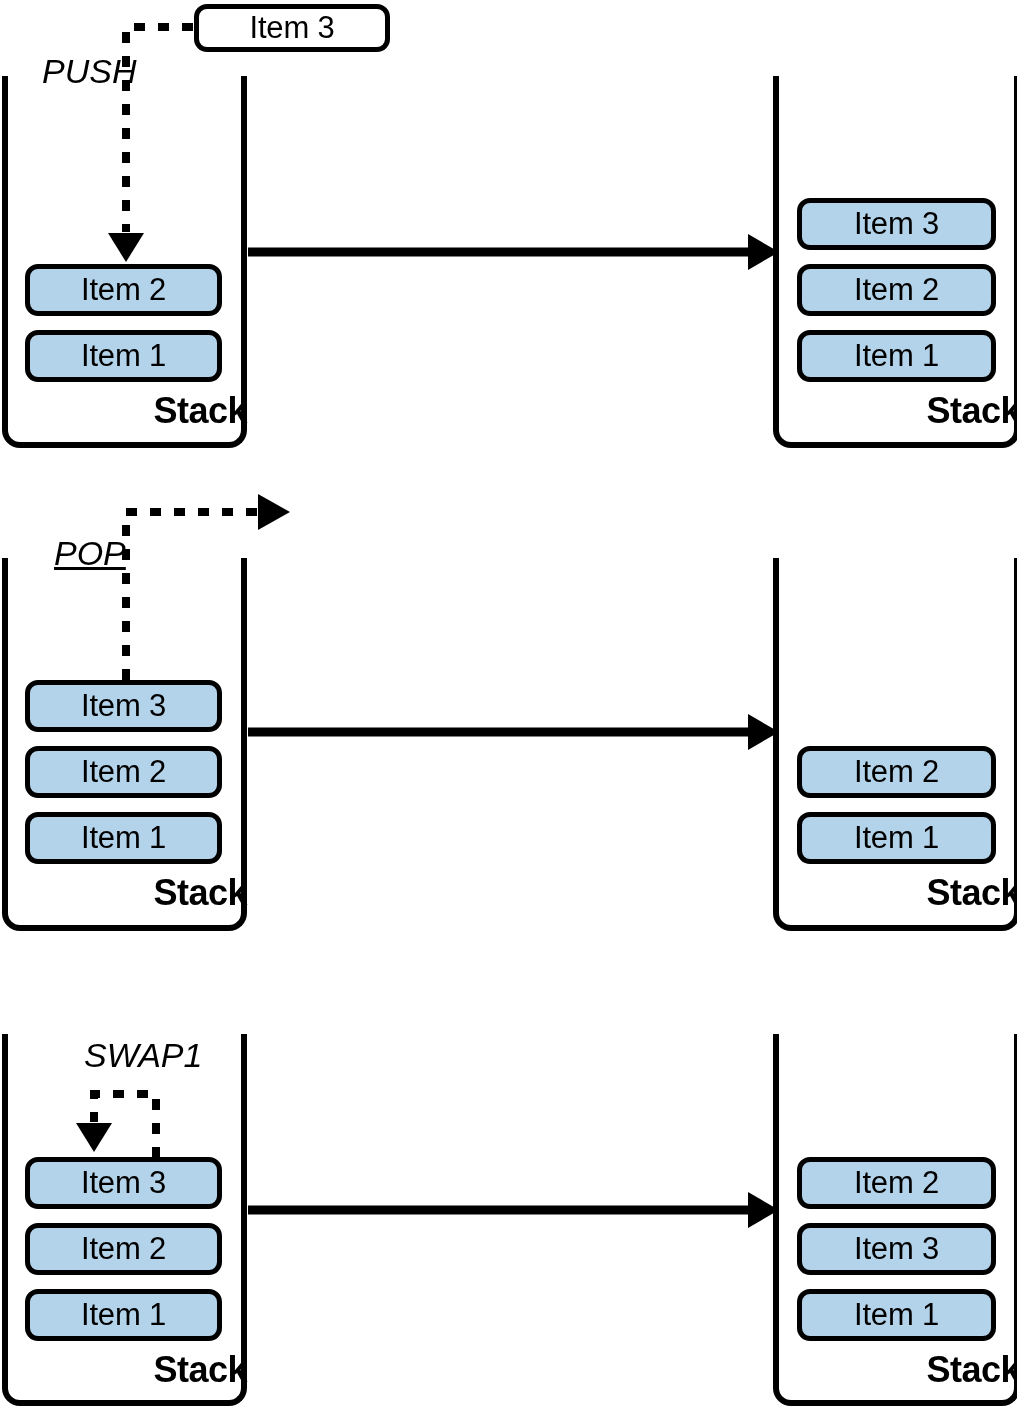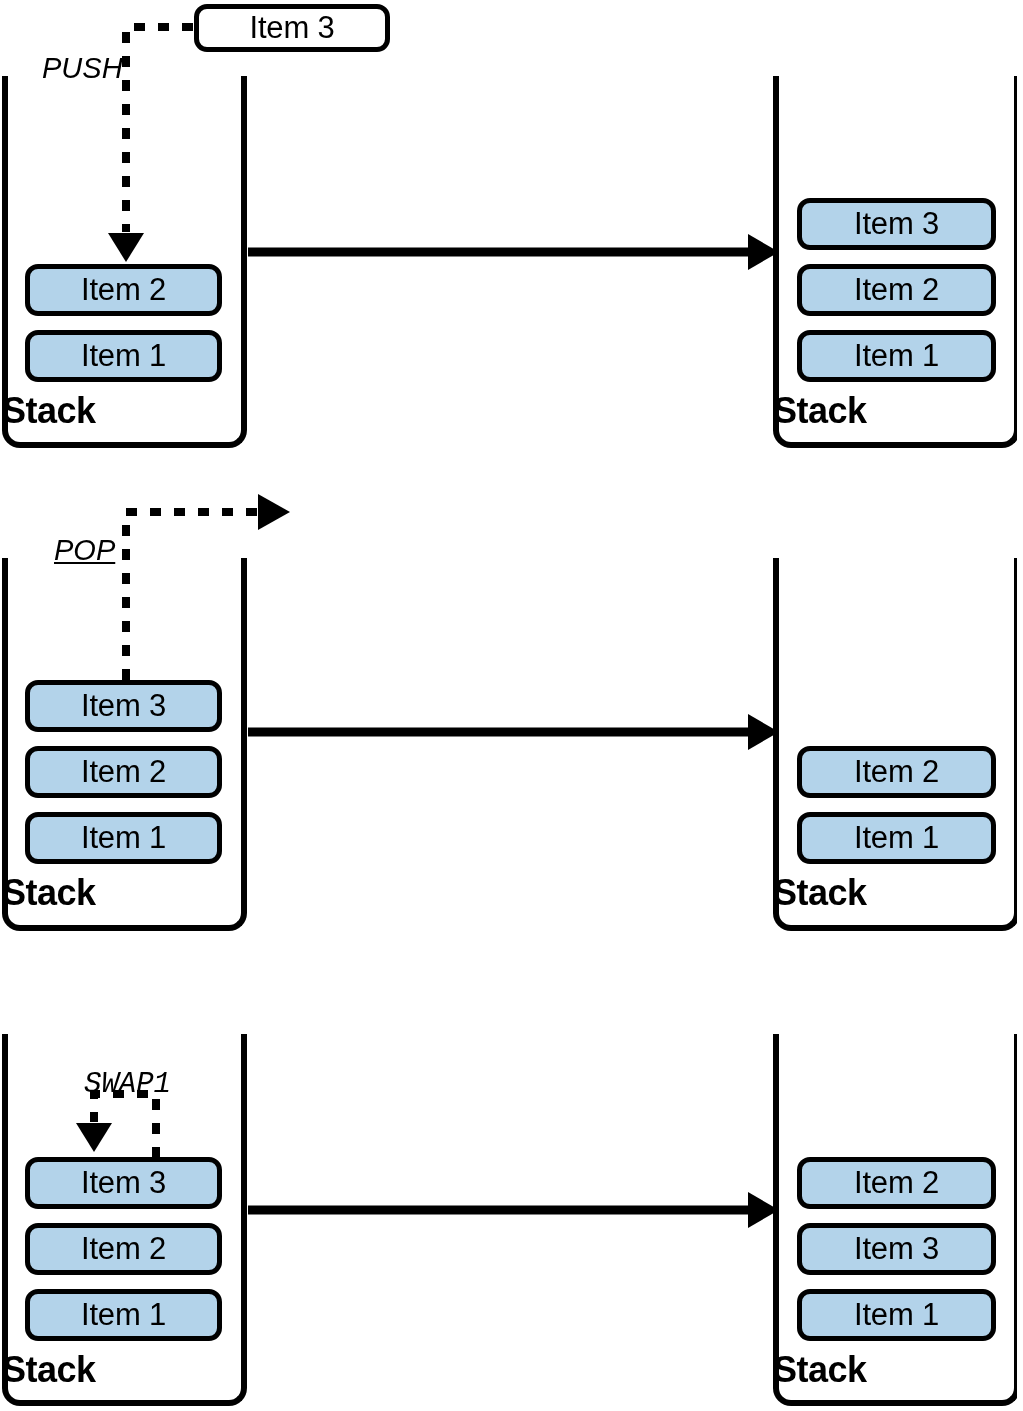--- a/index.html
+++ b/index.html
@@ -49,32 +49,32 @@
     color: #000000;
     letter-spacing: -0.2px;
   }
   
   .item-chip.floating {
     background: #ffffff;
   }
   
   .stack-caption {
     position: absolute;
-    text-align: left;
+    text-align: right;
     font-family: "Liberation Sans", sans-serif;
     font-size: 36px;
     font-weight: bold;
     color: #000000;
     letter-spacing: -0.5px;
   }
   
   .op-label {
     position: absolute;
     font-family: "Liberation Sans", sans-serif;
-    font-size: 29px;
+    font-size: 34px;
     font-style: italic;
     font-weight: normal;
     color: #000000;
     white-space: nowrap;
   }
 </style>
 </head>
 <body>
 
 <div id="canvas">
@@ -139,21 +139,21 @@
   <div class="item-chip" style="left:25px; top:680px; width:197px; height:52px;">Item 3</div>
   <div class="item-chip" style="left:25px; top:746px; width:197px; height:52px;">Item 2</div>
   <div class="item-chip" style="left:25px; top:812px; width:197px; height:52px;">Item 1</div>
   <div class="stack-caption" style="left:2px; top:872px; width:245px;">Stack</div>
 
   <div class="stack-container" style="left:773px; top:558px; width:247px; height:373px;"></div>
   <div class="item-chip" style="left:797px; top:746px; width:199px; height:52px;">Item 2</div>
   <div class="item-chip" style="left:797px; top:812px; width:199px; height:52px;">Item 1</div>
   <div class="stack-caption" style="left:773px; top:872px; width:247px;">Stack</div>
 
-  <div class="op-label" style="left:84px; top:1068px;font-family:Liberation Mono, monospace;">SWAP1</div>
+  <div class="op-label" style="left:84px; top:1036px;">SWAP1</div>
 
   <div class="stack-container" style="left:2px; top:1034px; width:245px; height:372px;"></div>
   <div class="item-chip" style="left:25px; top:1157px; width:197px; height:52px;">Item 3</div>
   <div class="item-chip" style="left:25px; top:1223px; width:197px; height:52px;">Item 2</div>
   <div class="item-chip" style="left:25px; top:1289px; width:197px; height:52px;">Item 1</div>
   <div class="stack-caption" style="left:2px; top:1349px; width:245px;">Stack</div>
 
   <div class="stack-container" style="left:773px; top:1034px; width:247px; height:372px;"></div>
   <div class="item-chip" style="left:797px; top:1157px; width:199px; height:52px;">Item 2</div>
   <div class="item-chip" style="left:797px; top:1223px; width:199px; height:52px;">Item 3</div>

